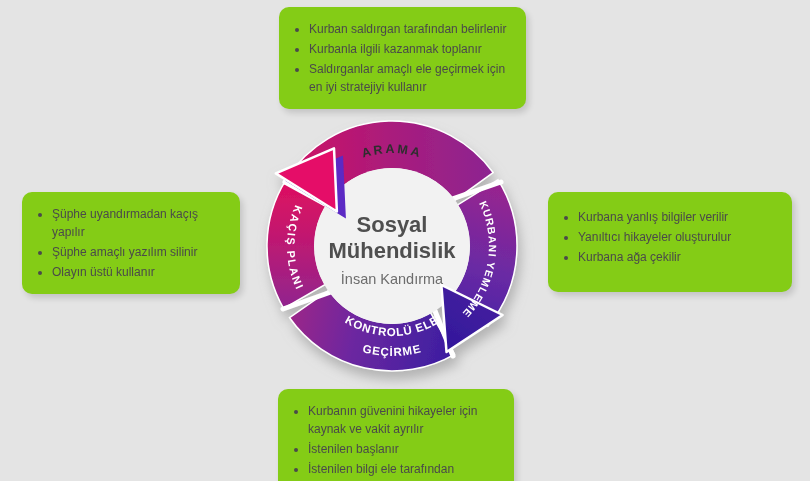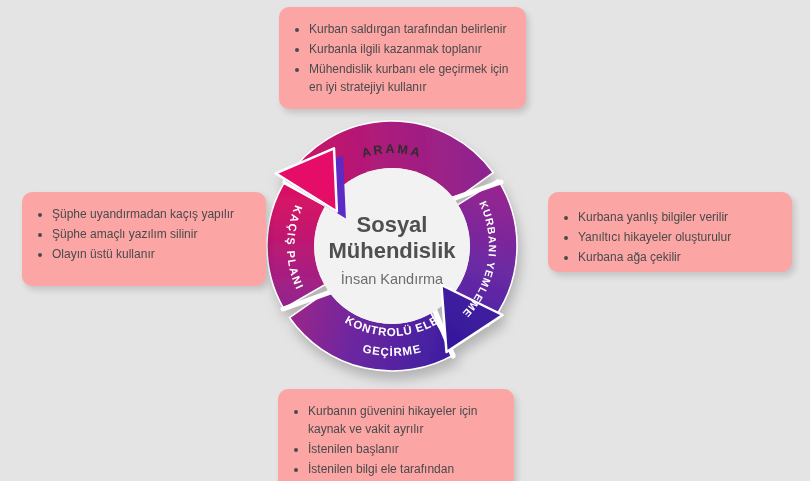--- a/index.html
+++ b/index.html
@@ -2,31 +2,31 @@
 <html><head>
 <meta charset="utf-8">
 <style>
   html,body{margin:0;padding:0;}
   .stage{
     position:relative;width:810px;height:487px;overflow:hidden;
     background:#e4e4e4;
     font-family:"Liberation Sans", sans-serif;
   }
   .note{
-    position:absolute;background:#fca5a5;border-radius:10px;
+    position:absolute;background:#84cc16;border-radius:10px;
     box-shadow:3px 4px 6px rgba(0,0,0,0.14);
     padding:11px 8px 11px 8px;box-sizing:border-box;
   }
   .note ul{margin:0;padding-left:22px;list-style:disc;}
   .note li{
     margin:2px 0;color:#4a4a4a;font-size:12px;line-height:1.5;
   }
   #box-top{left:279px;top:7px;width:247px;min-height:91px;}
-  #box-left{left:22px;top:192px;width:244px;min-height:94px;}
-  #box-right{left:548px;top:192px;width:244px;min-height:80px;padding-top:14px;padding-bottom:4px;}
+  #box-left{left:22px;top:192px;width:218px;min-height:94px;}
+  #box-right{left:548px;top:192px;width:244px;min-height:80px;padding-top:14px;padding-bottom:24px;}
   #box-bottom{left:278px;top:389px;width:236px;min-height:89px;}
   #cycle-svg{position:absolute;left:192px;top:46px;}
   .seg-label{font-family:"Liberation Sans", sans-serif;font-weight:bold;}
   .center-title{font-family:"Liberation Sans", sans-serif;font-weight:bold;fill:#4f4f4f;}
   .center-sub{font-family:"Liberation Sans", sans-serif;fill:#6d6d6d;}
   .bottom-strip{position:absolute;left:0;bottom:0;width:810px;height:6px;background:#ffffff;}
 </style>
 </head>
 <body>
 
@@ -106,21 +106,21 @@
 
     <text class="center-title" x="0" y="-14" font-size="22" text-anchor="middle">Sosyal</text>
     <text class="center-title" x="0" y="12" font-size="22" text-anchor="middle">Mühendislik</text>
     <text class="center-sub" x="0" y="38" font-size="14.5" text-anchor="middle">İnsan Kandırma</text>
   </svg>
 
   <div class="note" id="box-top">
     <ul>
       <li>Kurban saldırgan tarafından belirlenir</li>
       <li>Kurbanla ilgili kazanmak toplanır</li>
-      <li>Mühendislik kurbanı ele geçirmek için en iyi stratejiyi kullanır</li>
+      <li>Saldırganlar amaçlı ele geçirmek için en iyi stratejiyi kullanır</li>
     </ul>
   </div>
 
   <div class="note" id="box-right">
     <ul>
       <li>Kurbana yanlış bilgiler verilir</li>
       <li>Yanıltıcı hikayeler oluşturulur</li>
       <li>Kurbana ağa çekilir</li>
     </ul>
   </div>

